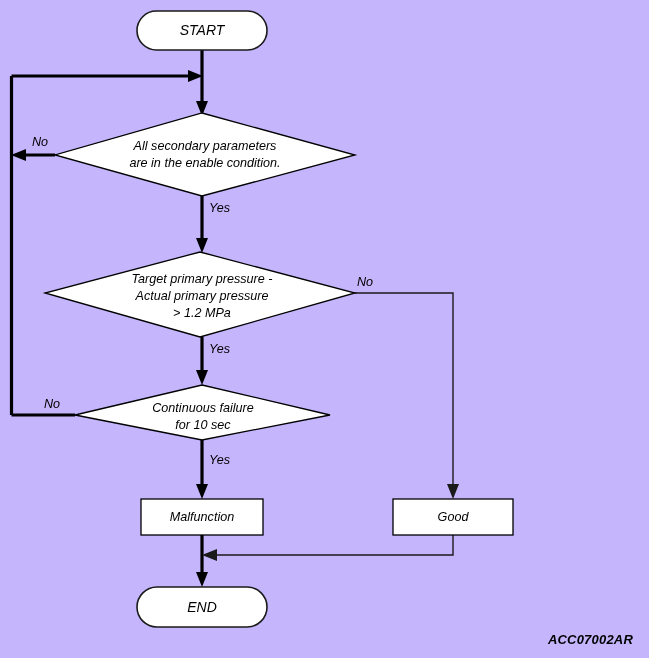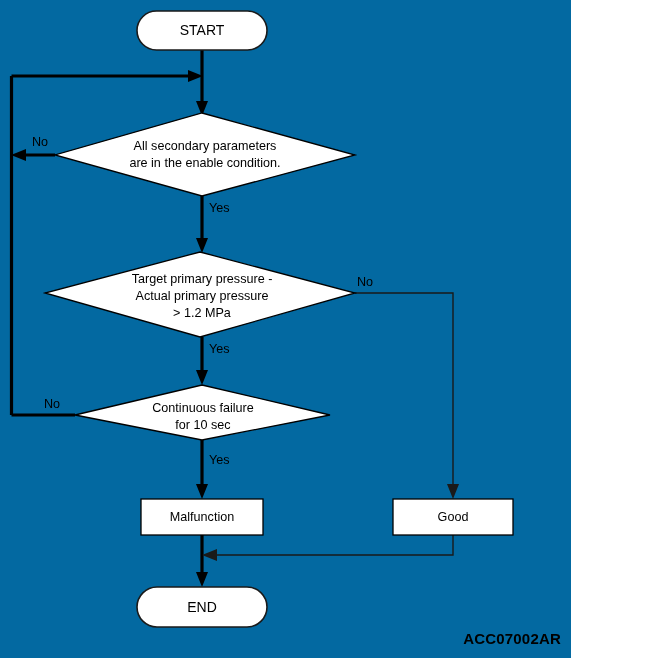--- a/index.html
+++ b/index.html
@@ -5,24 +5,25 @@
   html, body {
     margin: 0;
     padding: 0;
     background: #ffffff;
   }
   body {
     font-family: "Liberation Sans", sans-serif;
   }
   #canvas {
     position: relative;
-    width: 571px;
+    width: 649px;
     height: 658px;
-    background: #0369a1;
+    background: #c4b5fd;
     overflow: hidden;
+    font-style: italic;
   }
   svg#flow {
     position: absolute;
     left: 0;
     top: 0;
     width: 649px;
     height: 658px;
   }
   .shape-stroke {
     fill: #ffffff;
@@ -68,24 +69,24 @@
   }
   .flow-thin {
     stroke: #1a1a1a;
     stroke-width: 1.4;
     fill: none;
   }
   .arrow-thick { fill: #000000; }
   .arrow-thin { fill: #1a1a1a; }
   #figcode {
     position: absolute;
-    right: 10px;
+    right: 16px;
     bottom: 11px;
     font-family: "Liberation Sans", sans-serif;
-    font-size: 15px;
+    font-size: 13px;
     font-weight: bold;
     color: #000000;
     letter-spacing: 0.2px;
   }
 </style>
 </head>
 <body>
 
 <div id="canvas">
 

